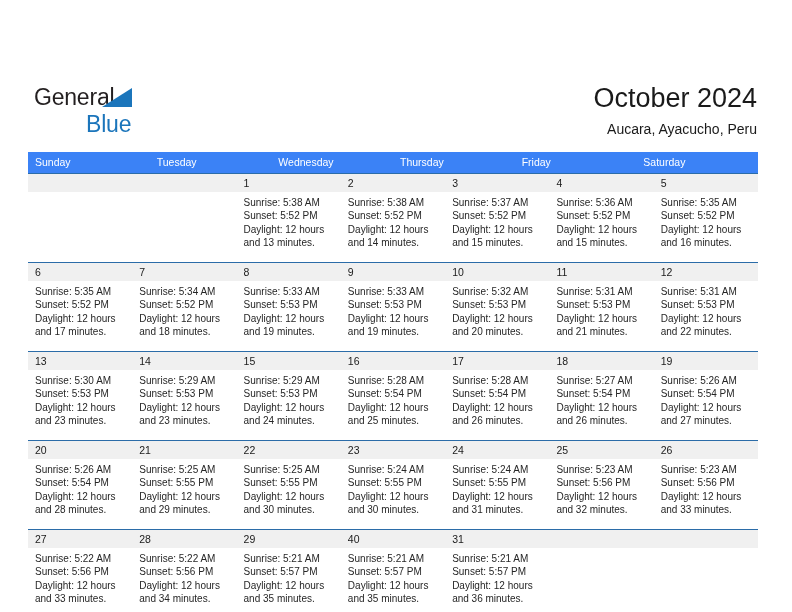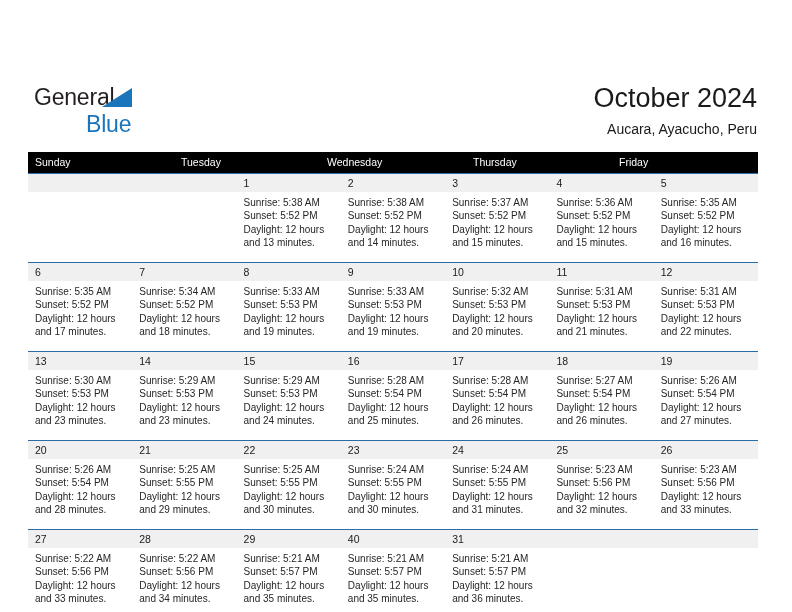--- a/index.html
+++ b/index.html
@@ -86,21 +86,21 @@
 
   
   .calendar {
     position: absolute;
     left: 28px;
     top: 104px;
     width: 730px;
   }
   .weekdays {
     display: flex;
-    background: #000000;
+    background: #3b82f6;
     height: 21px;
   }
   .weekday {
     flex: 1 1 0;
     color: #ffffff;
     font-size: 10.5px;
     line-height: 21px;
     padding-left: 7px;
     box-sizing: border-box;
     white-space: nowrap;
@@ -168,20 +168,21 @@
   </div>
 
   <div class="calendar">
 
     <div class="weekdays">
       <div class="weekday">Sunday</div>
       <div class="weekday">Tuesday</div>
       <div class="weekday">Wednesday</div>
       <div class="weekday">Thursday</div>
       <div class="weekday">Friday</div>
+      <div class="weekday">Saturday</div>
     </div>
 
     <div class="week">
         <div class="daycell empty">
           <div class="daynum-band"></div>
         </div>
         <div class="daycell empty">
           <div class="daynum-band"></div>
         </div>
         <div class="daycell">

